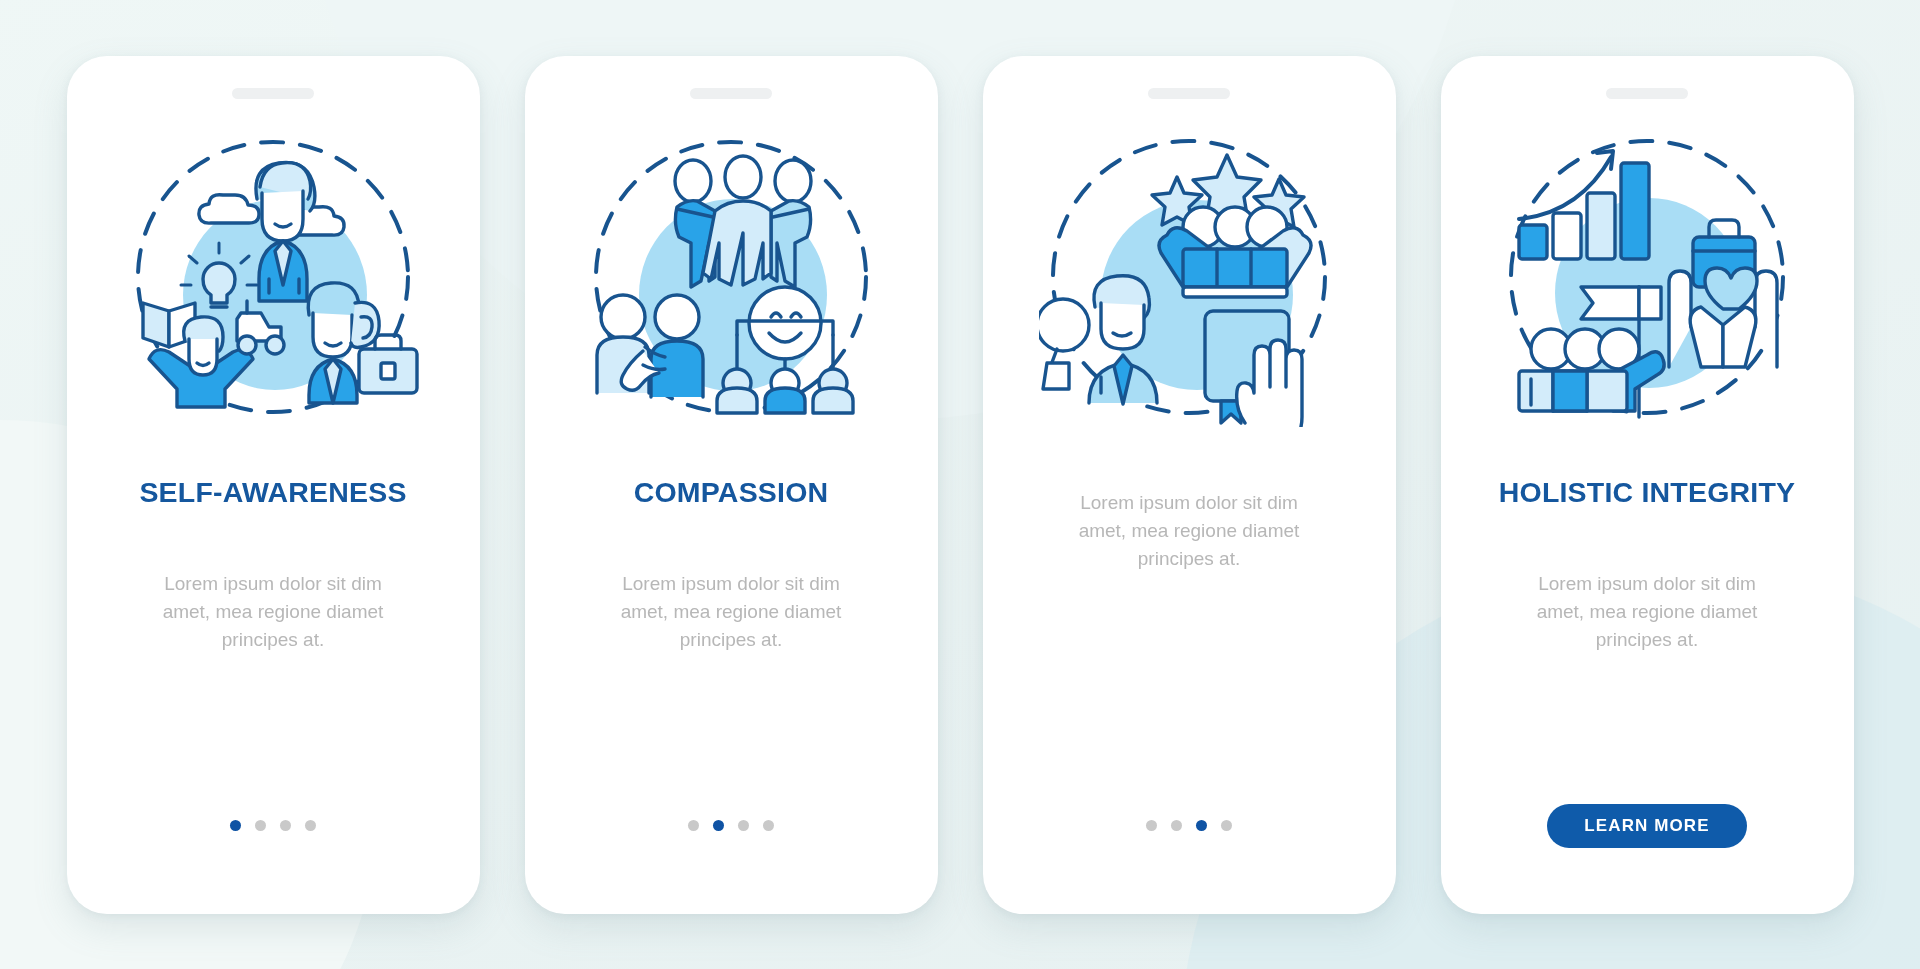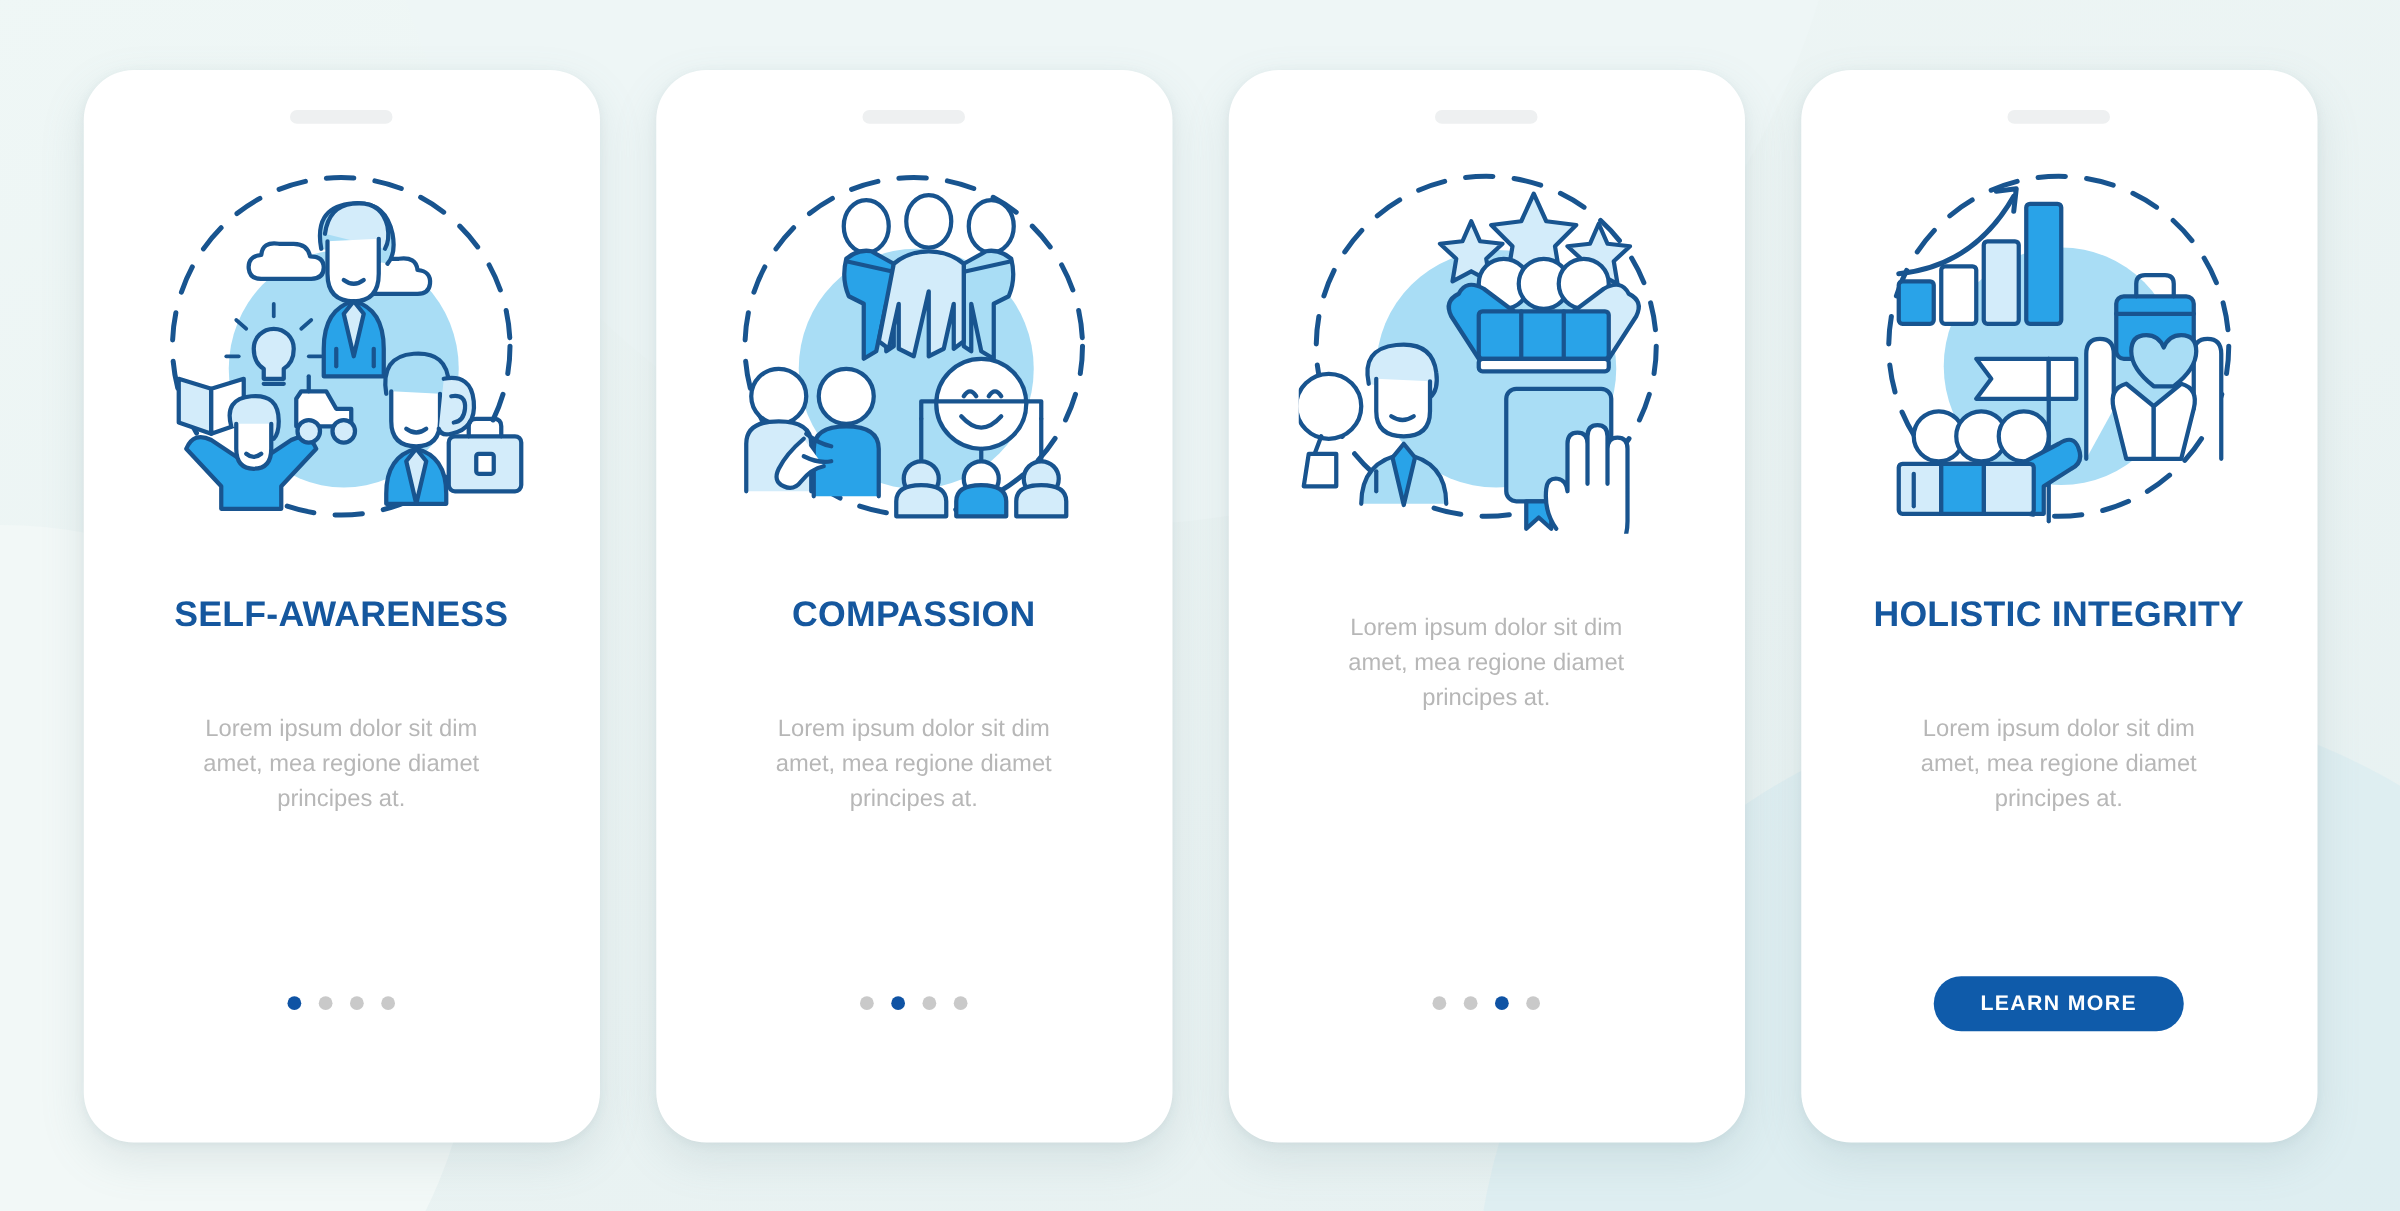--- a/index.html
+++ b/index.html
@@ -101,21 +101,21 @@
     width: 268px;
     font-size: 19px;
     line-height: 28px;
     color: #b7b7b7;
     text-align: center;
   }
 
   
   .footer {
     margin-top: auto;
-    margin-bottom: 89px;
+    margin-bottom: 66px;
     display: flex;
     align-items: center;
     justify-content: center;
     min-height: 44px;
   }
   .dots { display: flex; gap: 14px; align-items: center; }
   .dot {
     width: 11px; height: 11px; border-radius: 50%;
     background: #c9c9c9;
   }

